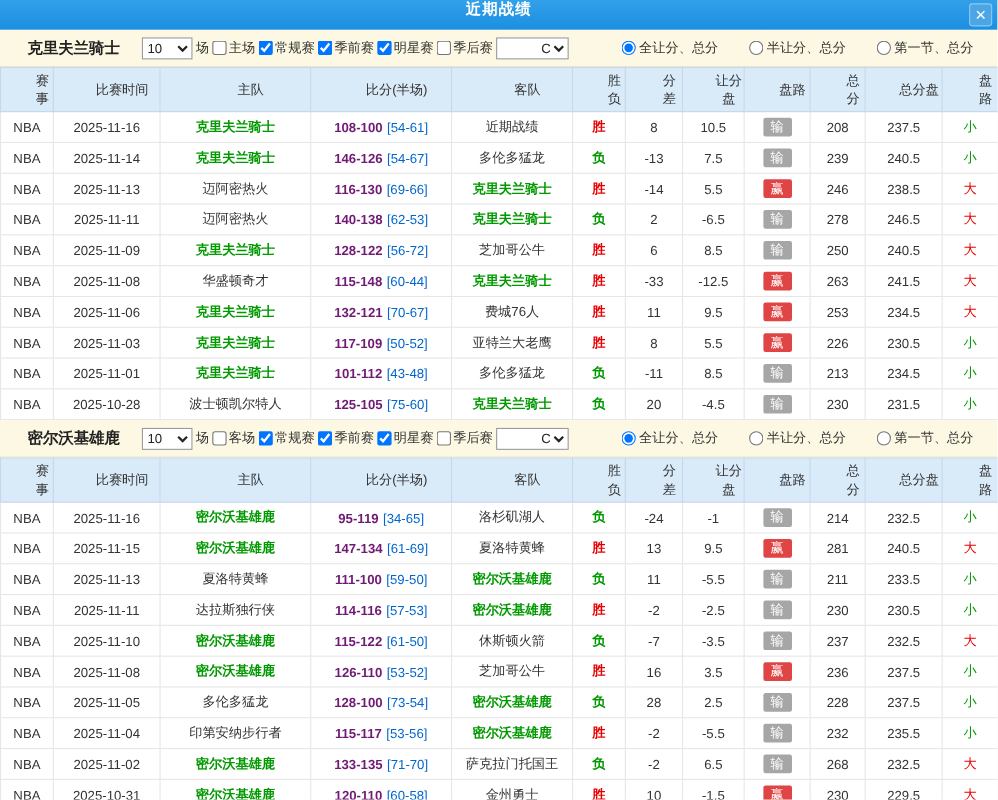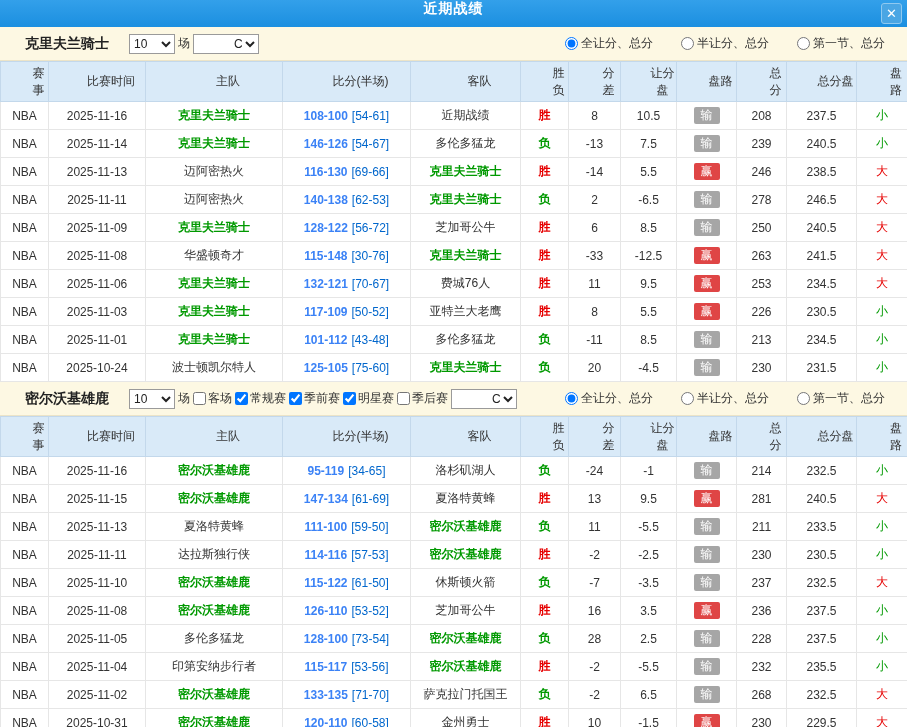--- a/index.html
+++ b/index.html
@@ -40,21 +40,21 @@
 
   table.stats { width:907px; border-collapse:collapse; table-layout:fixed; font-size:12px; }
   .stats th {
     height:40px; background: var(--header-row-bg, #d9eaf8);
     border:1px solid #c3d8eb; font-weight:normal; color:#333; font-size:12px;padding-left:28px;
   }
   .stats td { height:28px; border:1px solid #e6e6e6; text-align:center; color:#333; background:#fff; }
 
   .team { color:#333; }
   .team.focus { color: var(--focus-team-green, #009900); font-weight:bold; }
-  .score-final { font-weight:bold; color:#3b82f6; }
+  .score-final { font-weight:bold; color:#701a75; }
   .half { color: var(--link-blue, #0066cc); margin-left:4px; }
   .res-win  { color: var(--win-red, #e60000); font-weight:bold; }
   .res-lose { color: var(--lose-green, #009900); font-weight:bold; }
   .badge {
     display:inline-block; min-width:26px; padding:1px 4px; color:#fff;
     border-radius:2px; font-size:12px; line-height:15px;
   }
   .badge-win  { background: var(--badge-win-bg, #df4545); }
   .badge-lose { background: var(--badge-lose-bg, #a6a6a6); }
   .blue { color: var(--link-blue, #0066cc); }
@@ -76,20 +76,21 @@
     <div class="close-btn">
       <span>✕</span>
     </div>
   </div>
 
   <div class="section">
     <div class="filterbar">
       <span class="team-name">克里夫兰骑士</span>
       <select class="count-select"><option>10</option></select>
       <span class="lbl">场</span>
+      <span class="checks"><label><input type="checkbox" style="">主场</label><label><input type="checkbox" checked="" style="">常规赛</label><label><input type="checkbox" checked="" style="">季前赛</label><label><input type="checkbox" checked="" style="">明星赛</label><label><input type="checkbox" style="">季后赛</label></span>
       <select class="book-select"><option>Crow*</option></select>
       <span class="radios">
           <label><input type="radio" name="oddstype0" checked="" style="">全让分、总分</label>
           <label><input type="radio" name="oddstype0" style="">半让分、总分</label>
           <label><input type="radio" name="oddstype0" style="">第一节、总分</label>
         </span>
     </div>
     <table class="stats">
       <colgroup>
         <col style="width:48px">
@@ -189,21 +190,21 @@
             <td>8.5</td>
             <td><span class="badge badge-lose">输</span></td>
             <td class="blue">250</td>
             <td class="blue">240.5</td>
             <td><span class="ou-big">大</span></td>
           </tr>
           <tr>
             <td>NBA</td>
             <td>2025-11-08</td>
             <td><span class="team">华盛顿奇才</span></td>
-            <td><span class="score-final">115-148</span><span class="half">[30-76]</span></td>
+            <td><span class="score-final">115-148</span><span class="half">[60-44]</span></td>
             <td><span class="team focus">克里夫兰骑士</span></td>
             <td><span class="res-win">胜</span></td>
             <td>-33</td>
             <td>-12.5</td>
             <td><span class="badge badge-win">赢</span></td>
             <td class="blue">263</td>
             <td class="blue">241.5</td>
             <td><span class="ou-big">大</span></td>
           </tr>
           <tr>
@@ -243,21 +244,21 @@
             <td><span class="res-lose">负</span></td>
             <td>-11</td>
             <td>8.5</td>
             <td><span class="badge badge-lose">输</span></td>
             <td class="blue">213</td>
             <td class="blue">234.5</td>
             <td><span class="ou-small">小</span></td>
           </tr>
           <tr>
             <td>NBA</td>
-            <td>2025-10-24</td>
+            <td>2025-10-28</td>
             <td><span class="team">波士顿凯尔特人</span></td>
             <td><span class="score-final">125-105</span><span class="half">[75-60]</span></td>
             <td><span class="team focus">克里夫兰骑士</span></td>
             <td><span class="res-lose">负</span></td>
             <td>20</td>
             <td>-4.5</td>
             <td><span class="badge badge-lose">输</span></td>
             <td class="blue">230</td>
             <td class="blue">231.5</td>
             <td><span class="ou-small">小</span></td>

